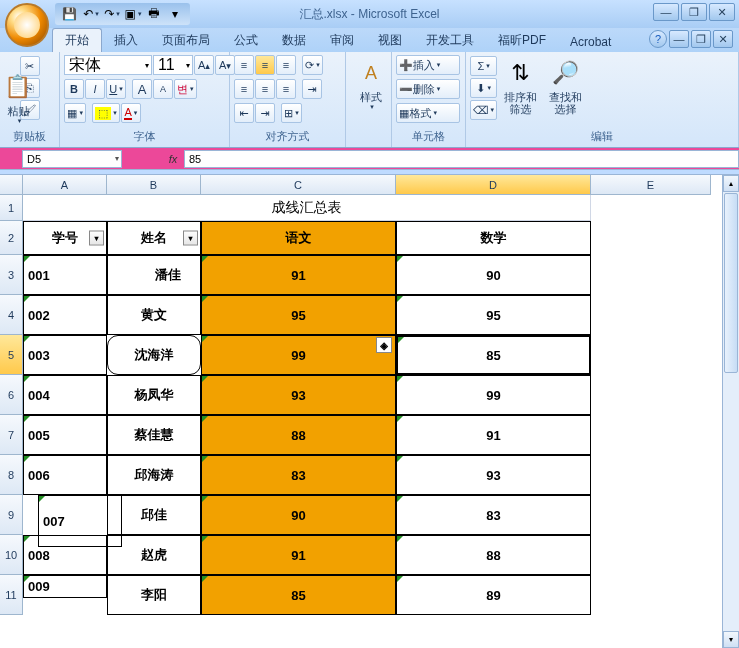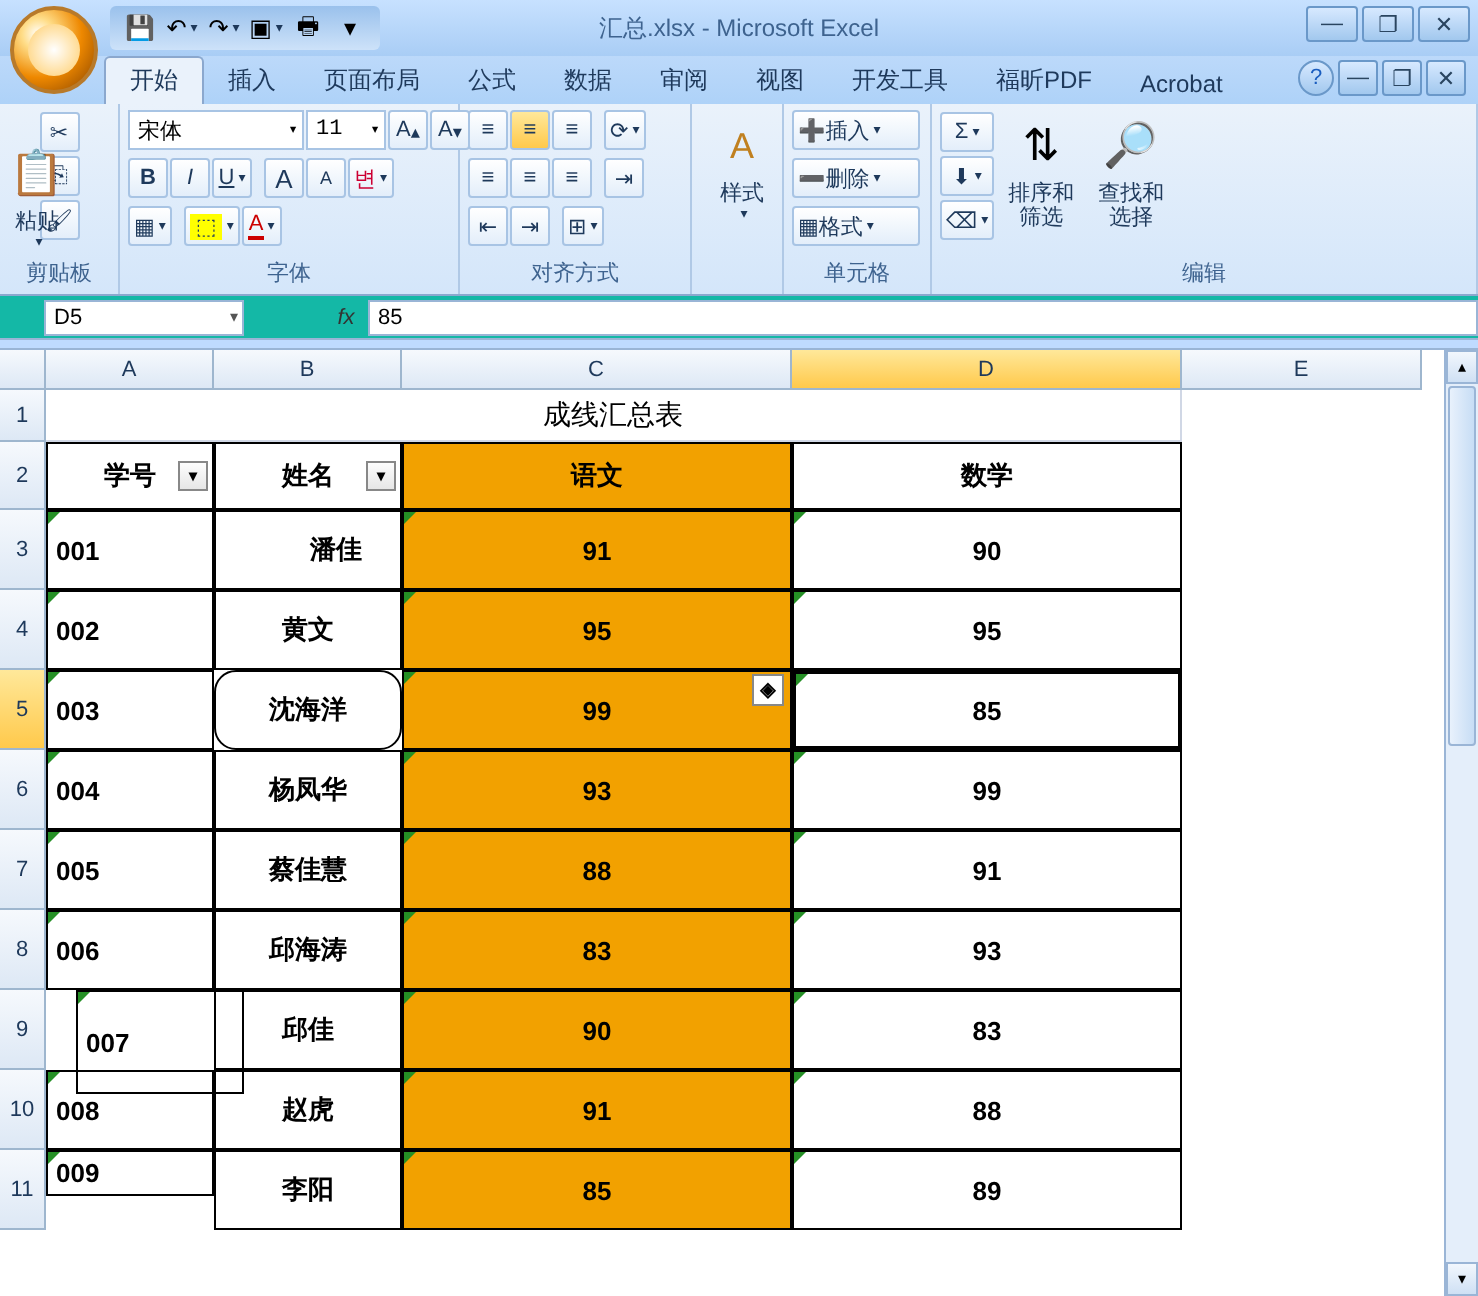--- a/index.html
+++ b/index.html
@@ -29,27 +29,27 @@
 .group-label { font-size: 11px; color: #3e638f; text-align: center; padding: 1px 0; position: relative; }
 
 .big-btn { display: flex; flex-direction: column; align-items: center; padding: 2px 4px; cursor: pointer; border: 1px solid transparent; border-radius: 3px; }
 .big-ico { width: 32px; height: 32px; display: flex; align-items: center; justify-content: center; font-size: 22px; }
 .big-lbl { font-size: 11px; color: #1e395b; margin-top: 2px; line-height: 12px; text-align: center; }
 .drop-arr { font-size: 7px; color: #1e395b; margin-left: 2px; }
 
 .small-row { display: flex; gap: 1px; align-items: center; height: 22px; }
 .small-btn { min-width: 20px; height: 20px; border: 1px solid #a8c4e4; background: linear-gradient(#fff,#e3eefa); display: flex; align-items: center; justify-content: center; font-size: 11px; color: #1e395b; cursor: pointer; border-radius: 2px; padding: 0 2px; }
 .small-btn.toggle-on { background: linear-gradient(#ffe89a, #ffc94b); }
-.combo { height: 20px; border: 1px solid #a8c4e4; background: #fff; font-size: 11px; padding: 0 14px 0 4px; display: flex; align-items: center; position: relative; cursor: pointer; font-family: Liberation Mono, monospace; }
+.combo { height: 20px; border: 1px solid #a8c4e4; background: #fff; font-size: 16px; padding: 0 14px 0 4px; display: flex; align-items: center; position: relative; cursor: pointer; }
 .combo::after { content: "▾"; position: absolute; right: 2px; font-size: 8px; }
 
 .stack { display: flex; flex-direction: column; gap: 2px; }
 
 
-.nameboxrow { height: 22px; background: #14b8a6; display: flex; align-items: center; border-bottom: 1px solid #9ab5d6; }
+.nameboxrow { height: 22px; background: #ec4899; display: flex; align-items: center; border-bottom: 1px solid #9ab5d6; }
 .namebox { width: 100px; height: 18px; background: #fff; border: 1px solid #9ab5d6; margin-left: 22px; font-size: 11px; padding: 0 4px; display: flex; align-items: center; position: relative; }
 .namebox::after { content: "▾"; position: absolute; right: 2px; font-size: 8px; color: #555; }
 .fx-ico { width: 22px; font-size: 11px; font-style: italic; color: #333; text-align: center; margin-left: 40px; }
 .formula-input { flex: 1; height: 18px; background: #fff; border: 1px solid #9ab5d6; font-size: 11px; padding: 0 4px; display: flex; align-items: center; }
 
 
 .sheet { position: absolute; top: 174px; left: 0; right: 0; bottom: 0; background: #fff; border-top: 1px solid #9ab5d6; }
 .corner { position: absolute; left: 0; top: 0; width: 23px; height: 20px; background: linear-gradient(#f6f9fd,#dde8f5); border-right: 1px solid #9eb6ce; border-bottom: 1px solid #9eb6ce; }
 .colhdrs { position: absolute; left: 23px; top: 0; height: 20px; display: flex; }
 .ch { background: linear-gradient(#f6f9fd,#dde8f5); border-right: 1px solid #9eb6ce; border-bottom: 1px solid #9eb6ce; font-size: 11px; color: #1e395b; display: flex; align-items: center; justify-content: center; }

